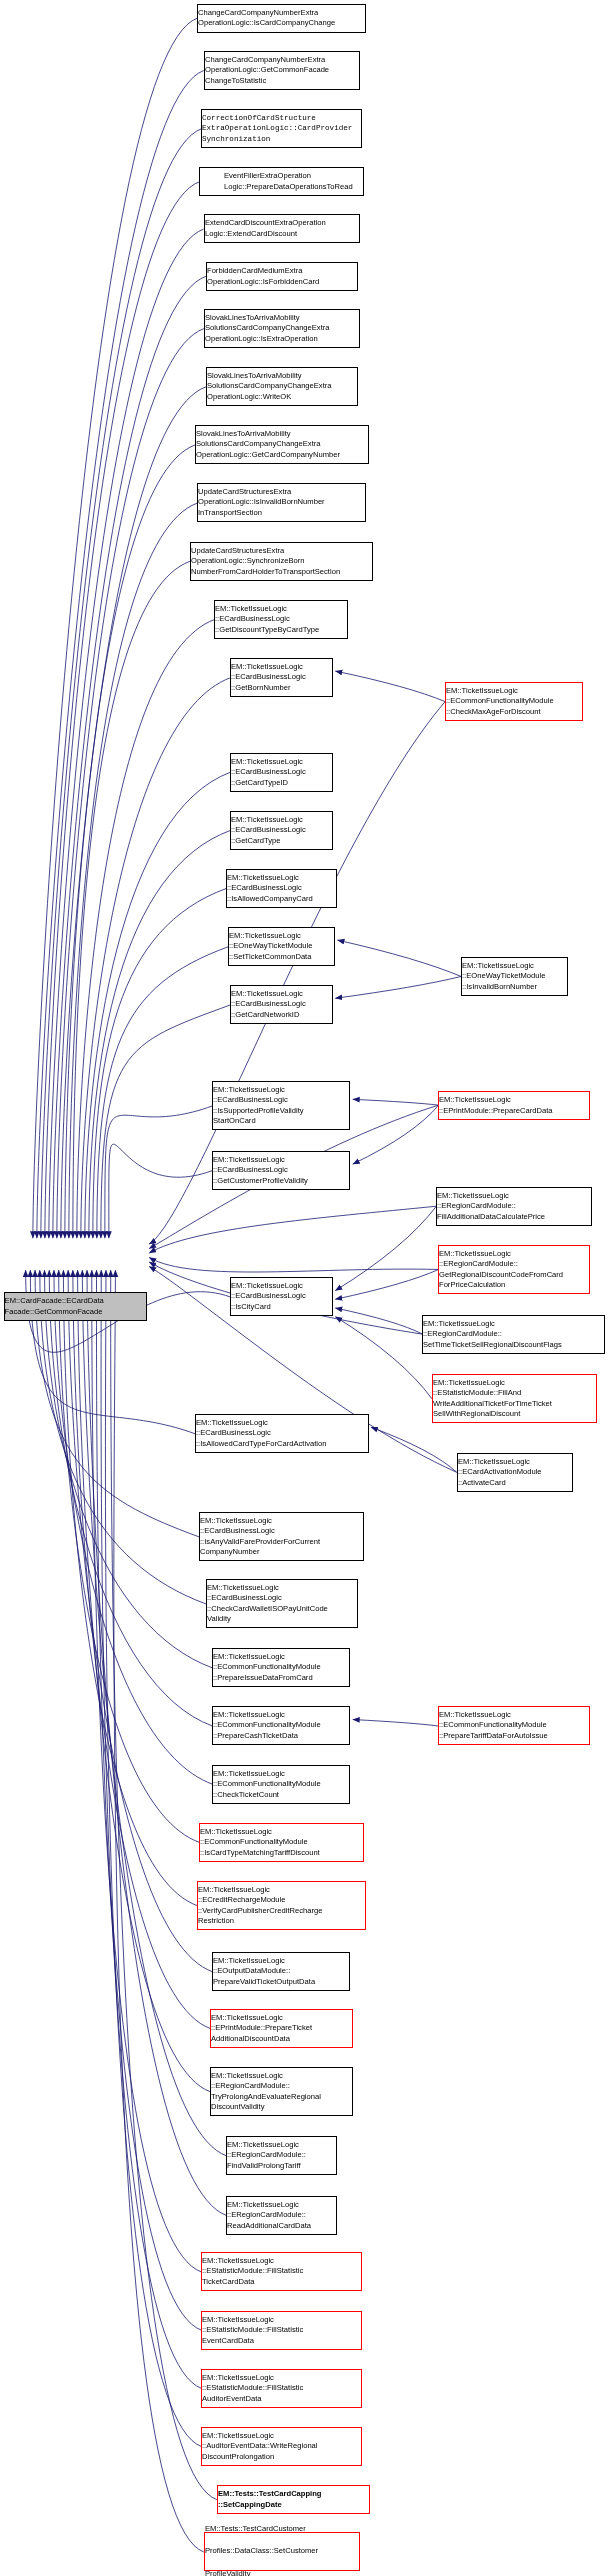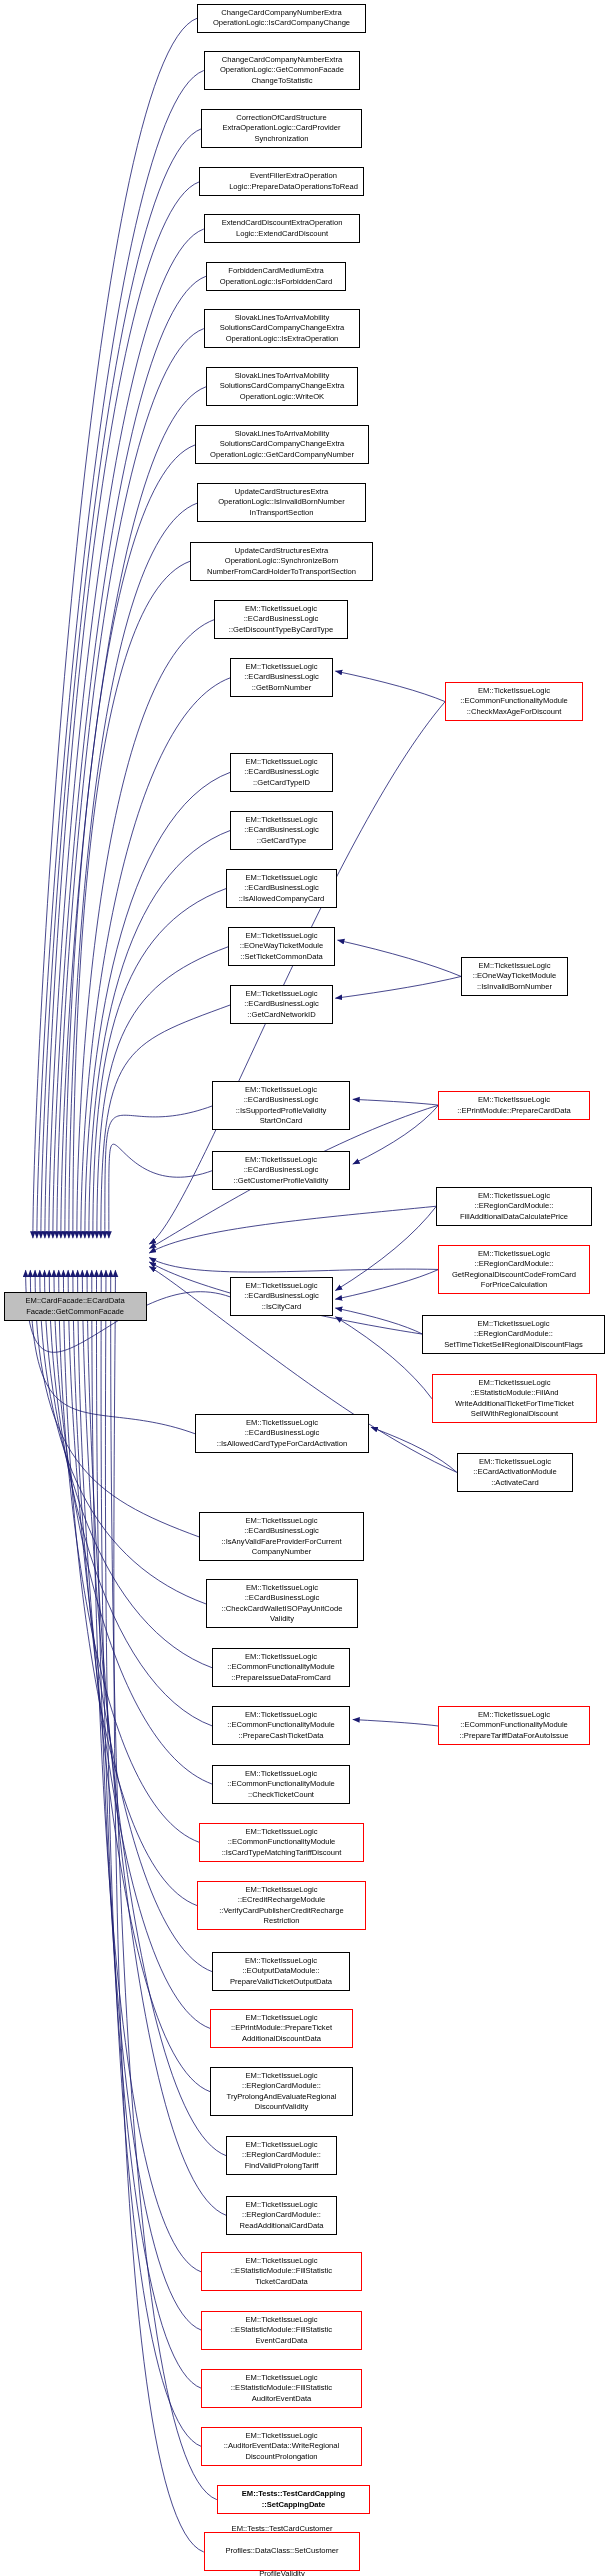--- a/index.html
+++ b/index.html
@@ -11,21 +11,21 @@
   }
   #edges{position:absolute;left:0;top:0;width:614px;height:2576px;}
   .node{
     position:absolute;
     box-sizing:border-box;
     background:#ffffff;
     border:1px solid #000000;
     color:#000000;
     font-size:7.6px;
     line-height:10.2px;
-    text-align:center;
+    text-align:left;
     white-space:nowrap;
     display:flex;
     flex-direction:column;
     justify-content:center;
     cursor:pointer;
   }
   .node.red{border-color:#ff0000;}
   .node.main{
     background:#bfbfbf;
     border-width:1.5px;
@@ -109,34 +109,34 @@
       </div>
       <div class="node" style="left: 197px; top: 3.6px; width: 169px; height: 29px;">
         <div>ChangeCardCompanyNumberExtra</div>
         <div>OperationLogic::IsCardCompanyChange</div>
       </div>
       <div class="node" style="left: 204px; top: 51px; width: 156px; height: 39px;">
         <div>ChangeCardCompanyNumberExtra</div>
         <div>OperationLogic::GetCommonFacade</div>
         <div>ChangeToStatistic</div>
       </div>
-      <div class="node" style="left: 201px; top: 109px; width: 161px; height: 39px;">
+      <div class="node" style="left: 201px; top: 109px; width: 161px; height: 39px; font-family: Liberation Mono, monospace;">
         <div>CorrectionOfCardStructure</div>
         <div>ExtraOperationLogic::CardProvider</div>
         <div>Synchronization</div>
       </div>
       <div class="node" style="left: 199px; top: 167px; width: 165px; height: 29px; padding-left: 24px;">
         <div>EventFillerExtraOperation</div>
         <div>Logic::PrepareDataOperationsToRead</div>
       </div>
       <div class="node" style="left: 204px; top: 214px; width: 156px; height: 29px;">
         <div>ExtendCardDiscountExtraOperation</div>
         <div>Logic::ExtendCardDiscount</div>
       </div>
-      <div class="node" style="left: 206px; top: 262px; width: 140px; height: 29px;">
+      <div class="node" style="left: 206px; top: 262px; width: 152px; height: 29px;">
         <div>ForbiddenCardMediumExtra</div>
         <div>OperationLogic::IsForbiddenCard</div>
       </div>
       <div class="node" style="left: 204px; top: 309px; width: 156px; height: 39px;">
         <div>SlovakLinesToArrivaMobility</div>
         <div>SolutionsCardCompanyChangeExtra</div>
         <div>OperationLogic::IsExtraOperation</div>
       </div>
       <div class="node" style="left: 206px; top: 367px; width: 152px; height: 39px;">
         <div>SlovakLinesToArrivaMobility</div>

